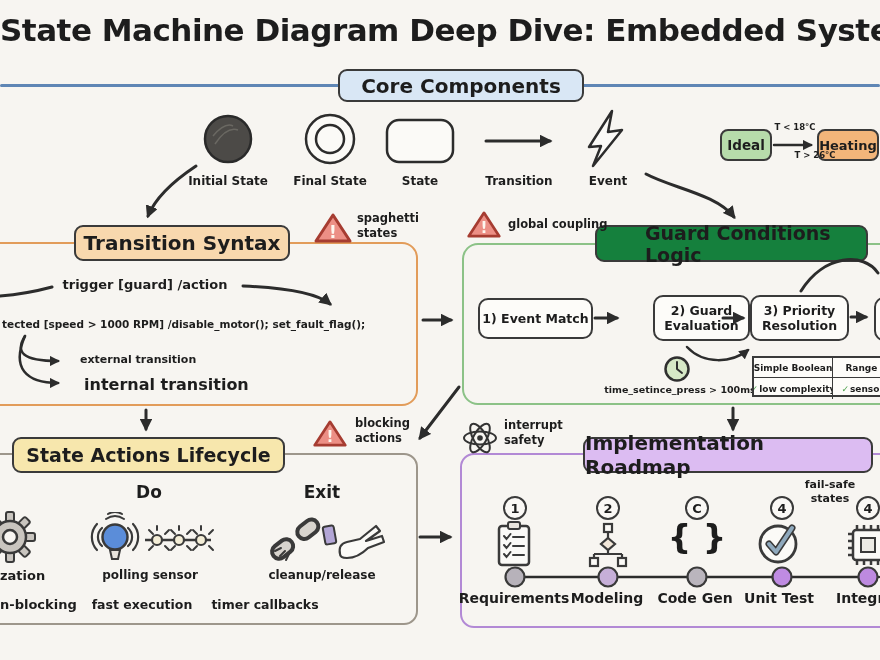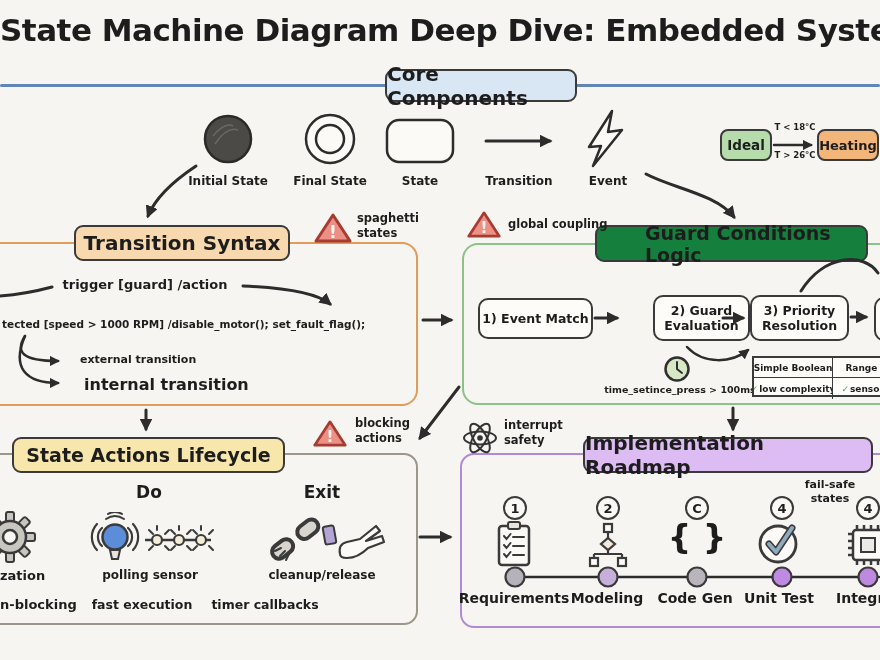--- a/index.html
+++ b/index.html
@@ -47,21 +47,21 @@
   svg { display:block; }
 </style>
 </head>
 <body>
 
 <div class="stage">
 
   <div class="abs title">State Machine Diagram Deep Dive: Embedded Systems</div>
 
   <div class="abs blue-line" style="background: rgb(95, 134, 181);"></div>
-  <div class="abs hdr" style="left: 338px; top: 69px; width: 192px; height: 33px; font-size: 20px; background: rgb(217, 231, 245); margin-left: 47px;">
+  <div class="abs hdr" style="left: 338px; top: 69px; width: 246px; height: 33px; font-size: 20px; background: rgb(217, 231, 245);">
     <span>Core Components</span>
   </div>
 
   <svg class="abs icon" style="left:203px; top:114px;" width="50" height="50" viewBox="0 0 50 50">
     <circle cx="25" cy="25" r="23" fill="#4c4a47" stroke="#2a2a2a" stroke-width="2.5"></circle>
     <path d="M12 30 Q24 12 35 16 M10 22 Q22 8 30 12" stroke="#6a6862" stroke-width="1.5" fill="none"></path>
   </svg>
   <svg class="abs icon" style="left:304px; top:113px;" width="52" height="52" viewBox="0 0 52 52">
     <circle cx="26" cy="26" r="24" fill="#fbfaf7" stroke="#2c2c2c" stroke-width="2.5"></circle>
     <circle cx="26" cy="26" r="14" fill="none" stroke="#2c2c2c" stroke-width="2.5"></circle>
@@ -79,21 +79,21 @@
   <div class="abs lbl center" style="left:469px; top:174px; width:100px; font-size:12px;">Transition</div>
   <div class="abs lbl center" style="left:558px; top:174px; width:100px; font-size:12px;">Event</div>
 
   <div class="abs hdr" style="left: 720px; top: 129px; width: 52px; height: 32px; font-size: 13.5px; border-radius: 8px; border-width: 2px; background: rgb(183, 220, 171);">
     <span>Ideal</span>
   </div>
   <div class="abs hdr" style="left: 817px; top: 129px; width: 62px; height: 32px; font-size: 13px; border-radius: 8px; border-width: 2px; background: rgb(242, 181, 122);">
     <span>Heating</span>
   </div>
   <div class="abs lbl center nowrap" style="left:772px; top:122px; width:46px; font-size:8.5px;">T &lt; 18°C</div>
-  <div class="abs lbl center nowrap" style="left:772px; top:150px; width:46px; font-size:8.5px;">T &gt; 26°C</div>
+  <div class="abs lbl center nowrap" style="left:792px; top:150px; width:46px; font-size:8.5px;">T &gt; 26°C</div>
 
   <div class="abs panel" style="left: -40px; top: 242px; width: 458px; height: 164px; border-color: rgb(226, 156, 90);"></div>
   <div class="abs hdr" style="left: 42px; top: 225px; width: 216px; height: 36px; font-size: 20px; background: rgb(248, 216, 174); margin-left: 32px;">
     <span>Transition Syntax</span>
   </div>
   <div class="abs lbl center nowrap" style="left:40px; top:277px; width:210px; font-size:13px;">trigger [guard] /action</div>
   <div class="abs lbl nowrap" style="left:2px; top:318px; font-size:10.5px;">tected [speed &gt; 1000 RPM] /disable_motor(); set_fault_flag();</div>
   <div class="abs lbl nowrap" style="left:80px; top:353px; font-size:11px;">external transition</div>
   <div class="abs lbl nowrap" style="left:84px; top:375px; font-size:16px;">internal transition</div>
 

